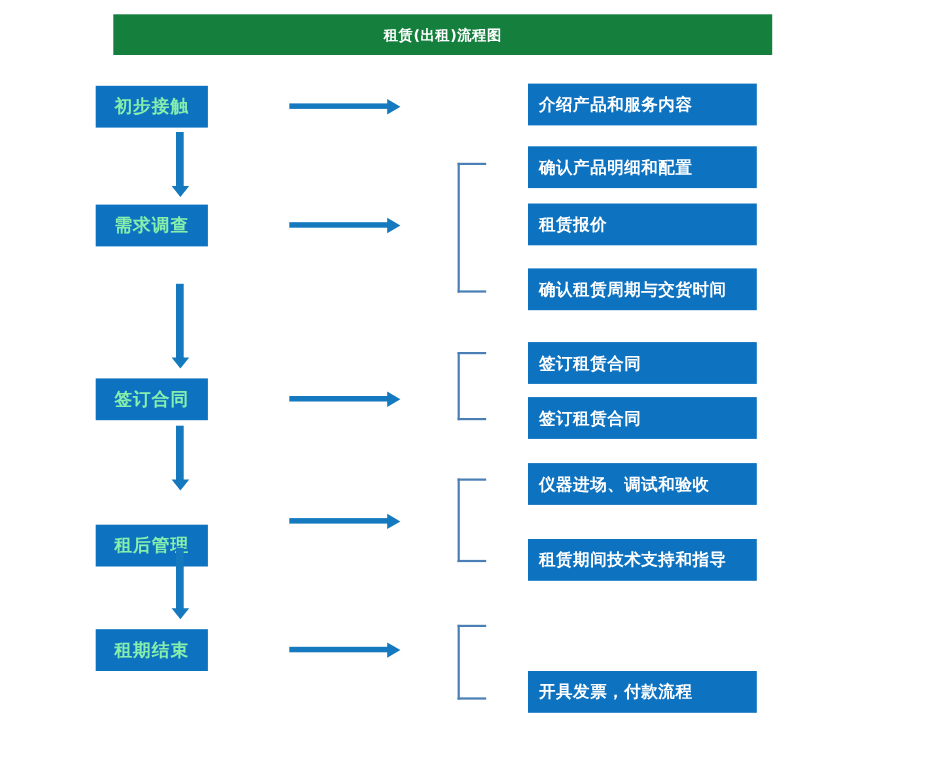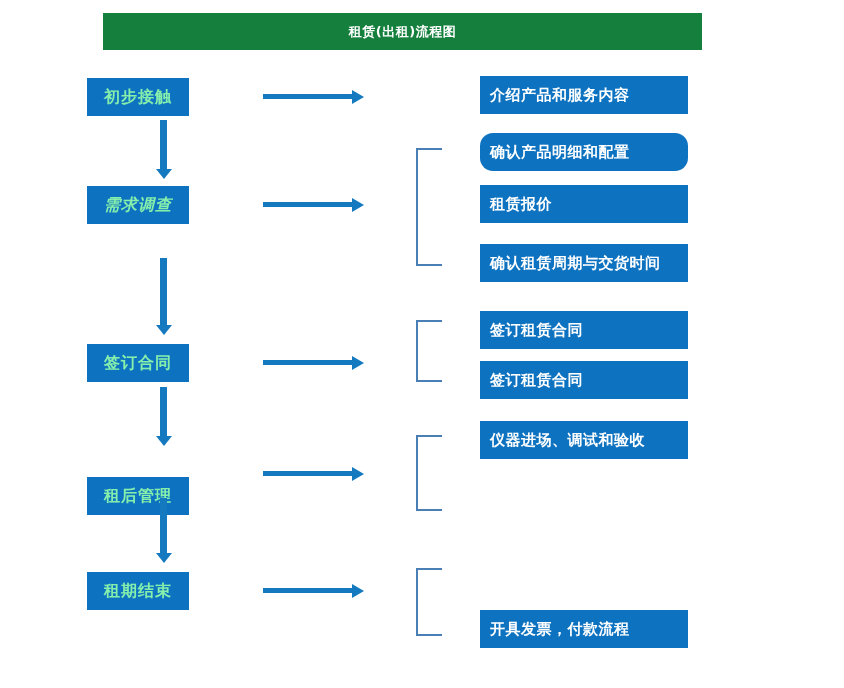--- a/index.html
+++ b/index.html
@@ -123,21 +123,21 @@
 </style>
 </head>
 <body>
 
 <div id="canvas">
 
   <div class="title-bar">租赁(出租)流程图</div>
 
   <div class="stage-box" style="top:78px;">初步接触</div>
 
-  <div class="stage-box" style="top:186px;font-style:italic;">需求调查</div>
+  <div class="stage-box" style="top:186px;">需求调查</div>
 
   <div class="stage-box" style="top:344px;">签订合同</div>
 
   <div class="stage-box" style="top:455px;margin-top:22px;">租后管理</div>
 
   <div class="stage-box" style="top:572px;">租期结束</div>
 
   <div class="v-arrow" style="top:120px; height:50px;"></div>
   <div class="v-arrow" style="top:258px; height:68px;"></div>
   <div class="v-arrow" style="top:387px; height:50px;"></div>
@@ -149,29 +149,30 @@
   <div class="h-arrow" style="top:471px;"></div>
   <div class="h-arrow" style="top:588px;"></div>
 
   <div class="bracket" style="top:148px; height:118px;"></div>
   <div class="bracket" style="top:320px; height:62px;"></div>
   <div class="bracket" style="top:435px; height:76px;"></div>
   <div class="bracket" style="top:568px; height:68px;"></div>
 
   <div class="detail-box" style="top:76px;">介绍产品和服务内容</div>
 
-  <div class="detail-box" style="top:133px;border-radius:13px;">确认产品明细和配置</div>
+  <div class="detail-box" style="top:133px;">确认产品明细和配置</div>
 
   <div class="detail-box" style="top:185px;">租赁报价</div>
 
   <div class="detail-box" style="top:244px;">确认租赁周期与交货时间</div>
 
   <div class="detail-box" style="top:311px;">签订租赁合同</div>
 
   <div class="detail-box" style="top:361px;">签订租赁合同</div>
 
   <div class="detail-box" style="top:421px;">仪器进场、调试和验收</div>
 
+  <div class="detail-box" style="top:490px;">租赁期间技术支持和指导</div>
 
 
   <div class="detail-box" style="top:610px;">开具发票，付款流程</div>
 
 </div>
 
 </body></html>

